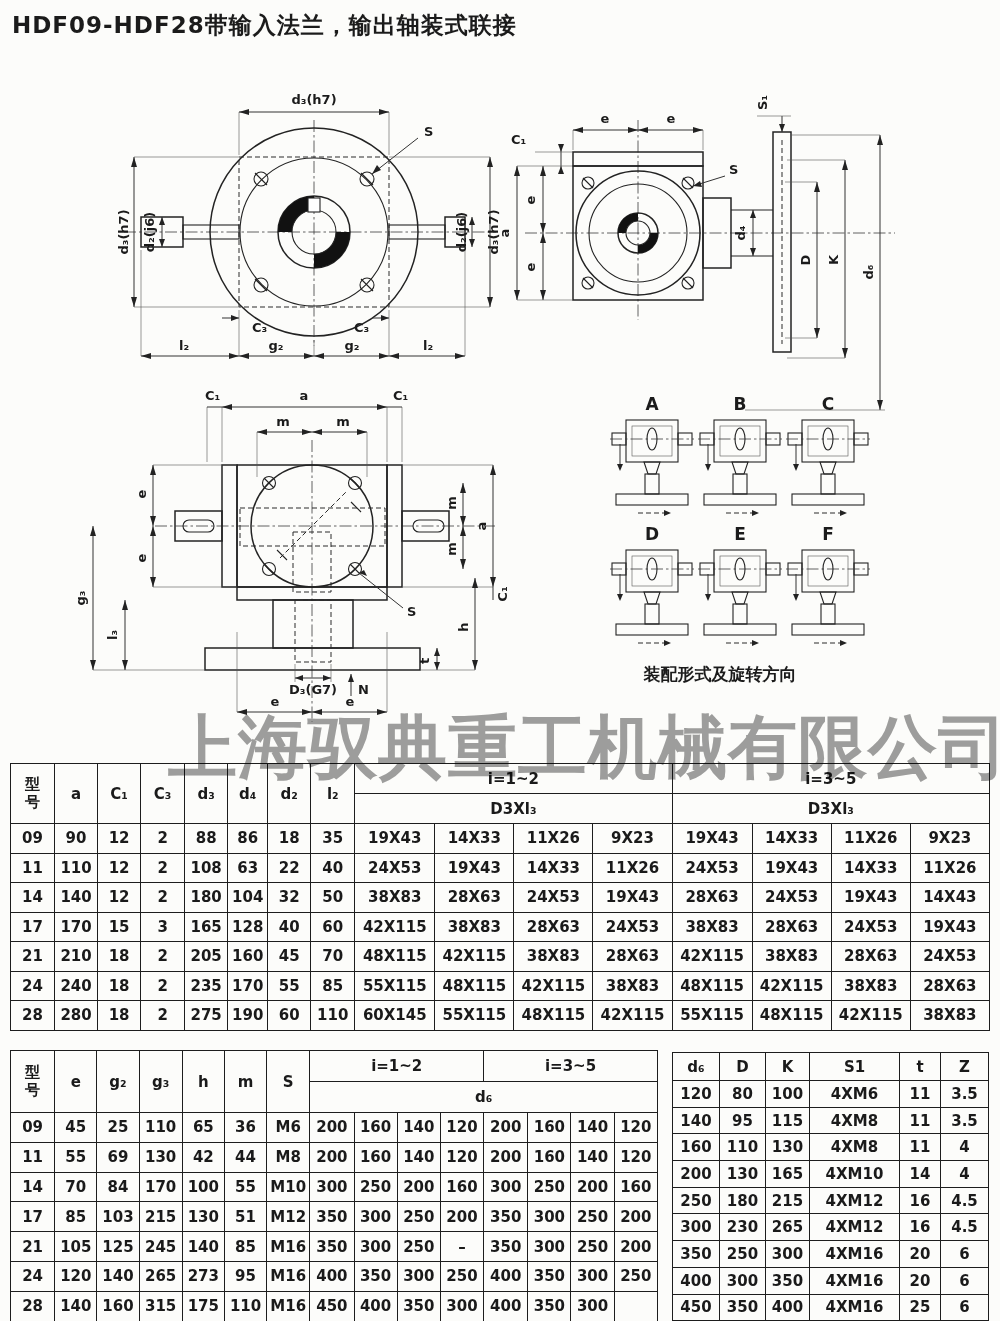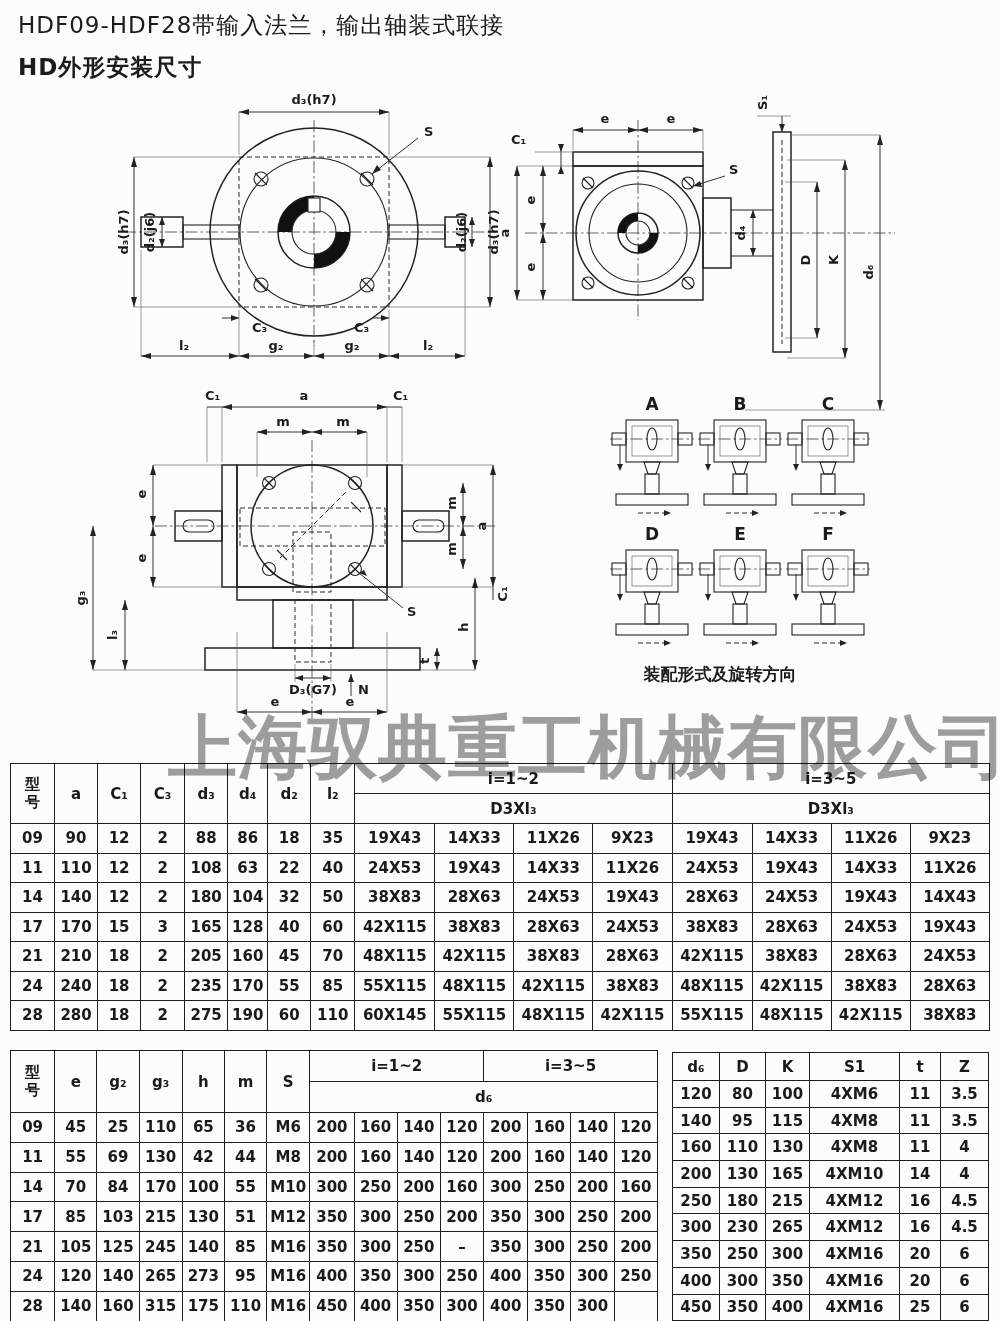--- a/index.html
+++ b/index.html
@@ -2,21 +2,21 @@
 <html><head>
 <meta charset="utf-8">
 <style>
   html,body{margin:0;padding:0;background:#e8e8e6;}
   .page{
     position:relative;width:1000px;height:1321px;margin:0 auto;
     background:#fcfcfa;overflow:hidden;
     font-family:"DejaVu Sans","Liberation Sans",sans-serif;
     color:#1b1b1b;
   }
-  .title1{position:absolute;left:18px;top:10px;font-size:23px;font-weight:normal;letter-spacing:1px;text-align:center;}
+  .title1{position:absolute;left:12px;top:10px;font-size:23px;font-weight:bold;letter-spacing:1px;text-align:center;}
   .title2{position:absolute;left:18px;top:52px;font-size:23px;font-weight:bold;letter-spacing:1px;}
 
   .drawing{position:absolute;}
   svg text{font:600 13px "DejaVu Sans","Liberation Sans",sans-serif;fill:#1b1b1b;}
   svg .cap{font-size:17px;font-weight:bold;}
   svg .st{fill:none;stroke:#232323;stroke-width:1.5;}
   svg .st2{fill:none;stroke:#232323;stroke-width:1.1;}
   svg .dash{fill:none;stroke:#2a2a2a;stroke-width:1;stroke-dasharray:5 3;}
   svg .cl{fill:none;stroke:#3a3a3a;stroke-width:.8;stroke-dasharray:12 3 2.5 3;}
   svg .dl{stroke:#333;stroke-width:1;fill:none;}
@@ -44,21 +44,20 @@
   #table3 thead th{height:27px;}
   #table3 tbody tr{height:26.7px;}
   .model-th{word-break:break-all;line-height:1.15;padding:0 11px;}
 </style>
 </head>
 <body>
 
 <div class="page">
 
   <div class="title1">HDF09-HDF28带输入法兰，输出轴装式联接</div>
-  <div class="title2">HD外形安装尺寸</div>
 
   <svg class="drawing" style="left:118px;top:90px;" width="382" height="298" viewBox="0 0 382 298">
     <g>
       <line class="cl" x1="6" y1="142" x2="378" y2="142"></line>
       <line class="cl" x1="196" y1="30" x2="196" y2="256"></line>
       <circle class="st" cx="196" cy="142" r="104"></circle>
       <circle class="st2" cx="196" cy="142" r="74"></circle>
       <rect class="dash" x="121" y="67" width="150" height="150"></rect>
 
       <g class="st2">

